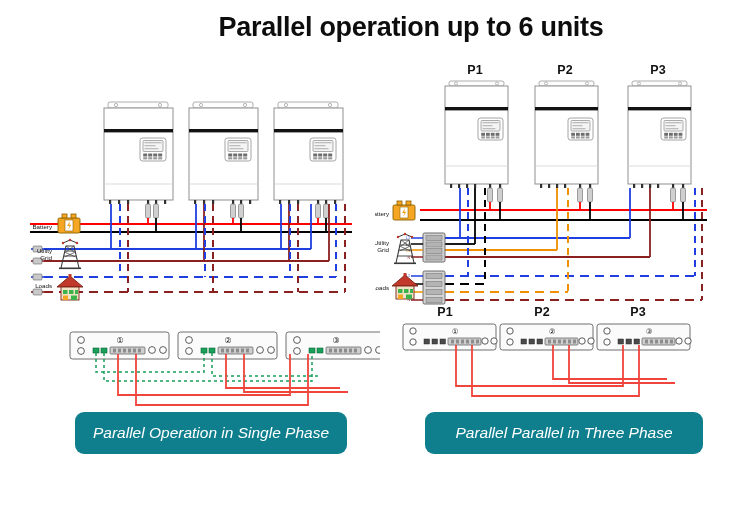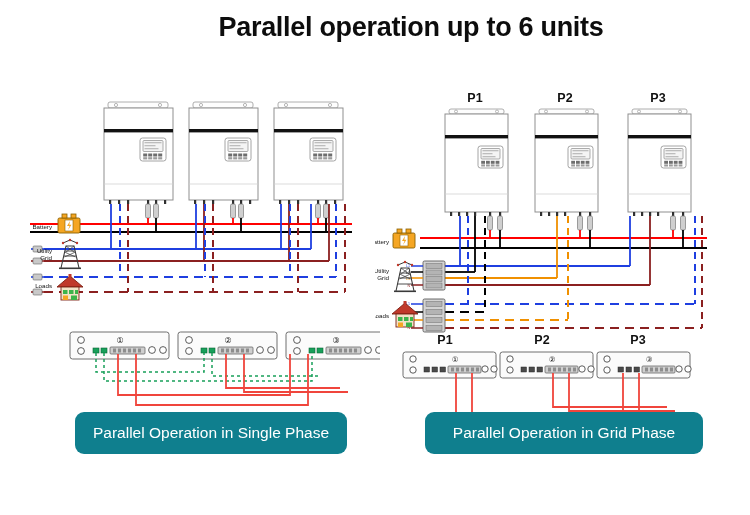--- a/index.html
+++ b/index.html
@@ -10,26 +10,26 @@
   }
   #page-title{
     position:absolute;left:0;top:12px;width:750px;text-align:center;
     font-size:27px;font-weight:bold;color:#0d0d0d;
     letter-spacing:-0.3px;
     font-family:"Liberation Sans", sans-serif;
     padding-left:36px;
   }
   .panel{position:absolute;}
   #left-panel{left:0;top:60px;width:380px;height:400px;}
-  #right-panel{left:375px;top:76px;width:375px;height:400px;}
+  #right-panel{left:375px;top:48px;width:375px;height:400px;}
 
   .btn{
     position:absolute;border-radius:9px;background:#0f7f8e;
     color:#ffffff;font-size:15.5px;text-align:center;
-    display:flex;align-items:center;justify-content:center;
+    display:flex;align-items:center;justify-content:center;font-style:italic;
   }
   #btn-single{left:75px;top:412px;width:272px;height:42px;}
   #btn-three{left:425px;top:412px;width:278px;height:42px;}
 
   svg{display:block;}
   .lbl{font-family:"Liberation Sans", sans-serif;}
 </style>
 </head>
 <body>
 
@@ -570,14 +570,14 @@
       <path d="M178 297 L178 331 L292 331"></path>
       <path d="M194 297 L194 335 L300 335"></path>
     </g>
   </svg>
 </div>
 
 <div class="btn" id="btn-single">
   <span>Parallel Operation in Single Phase</span>
 </div>
 <div class="btn" id="btn-three">
-  <span>Parallel Operation in Grid Phase</span>
+  <span>Parallel Parallel in Three Phase</span>
 </div>
 
 </body></html>

